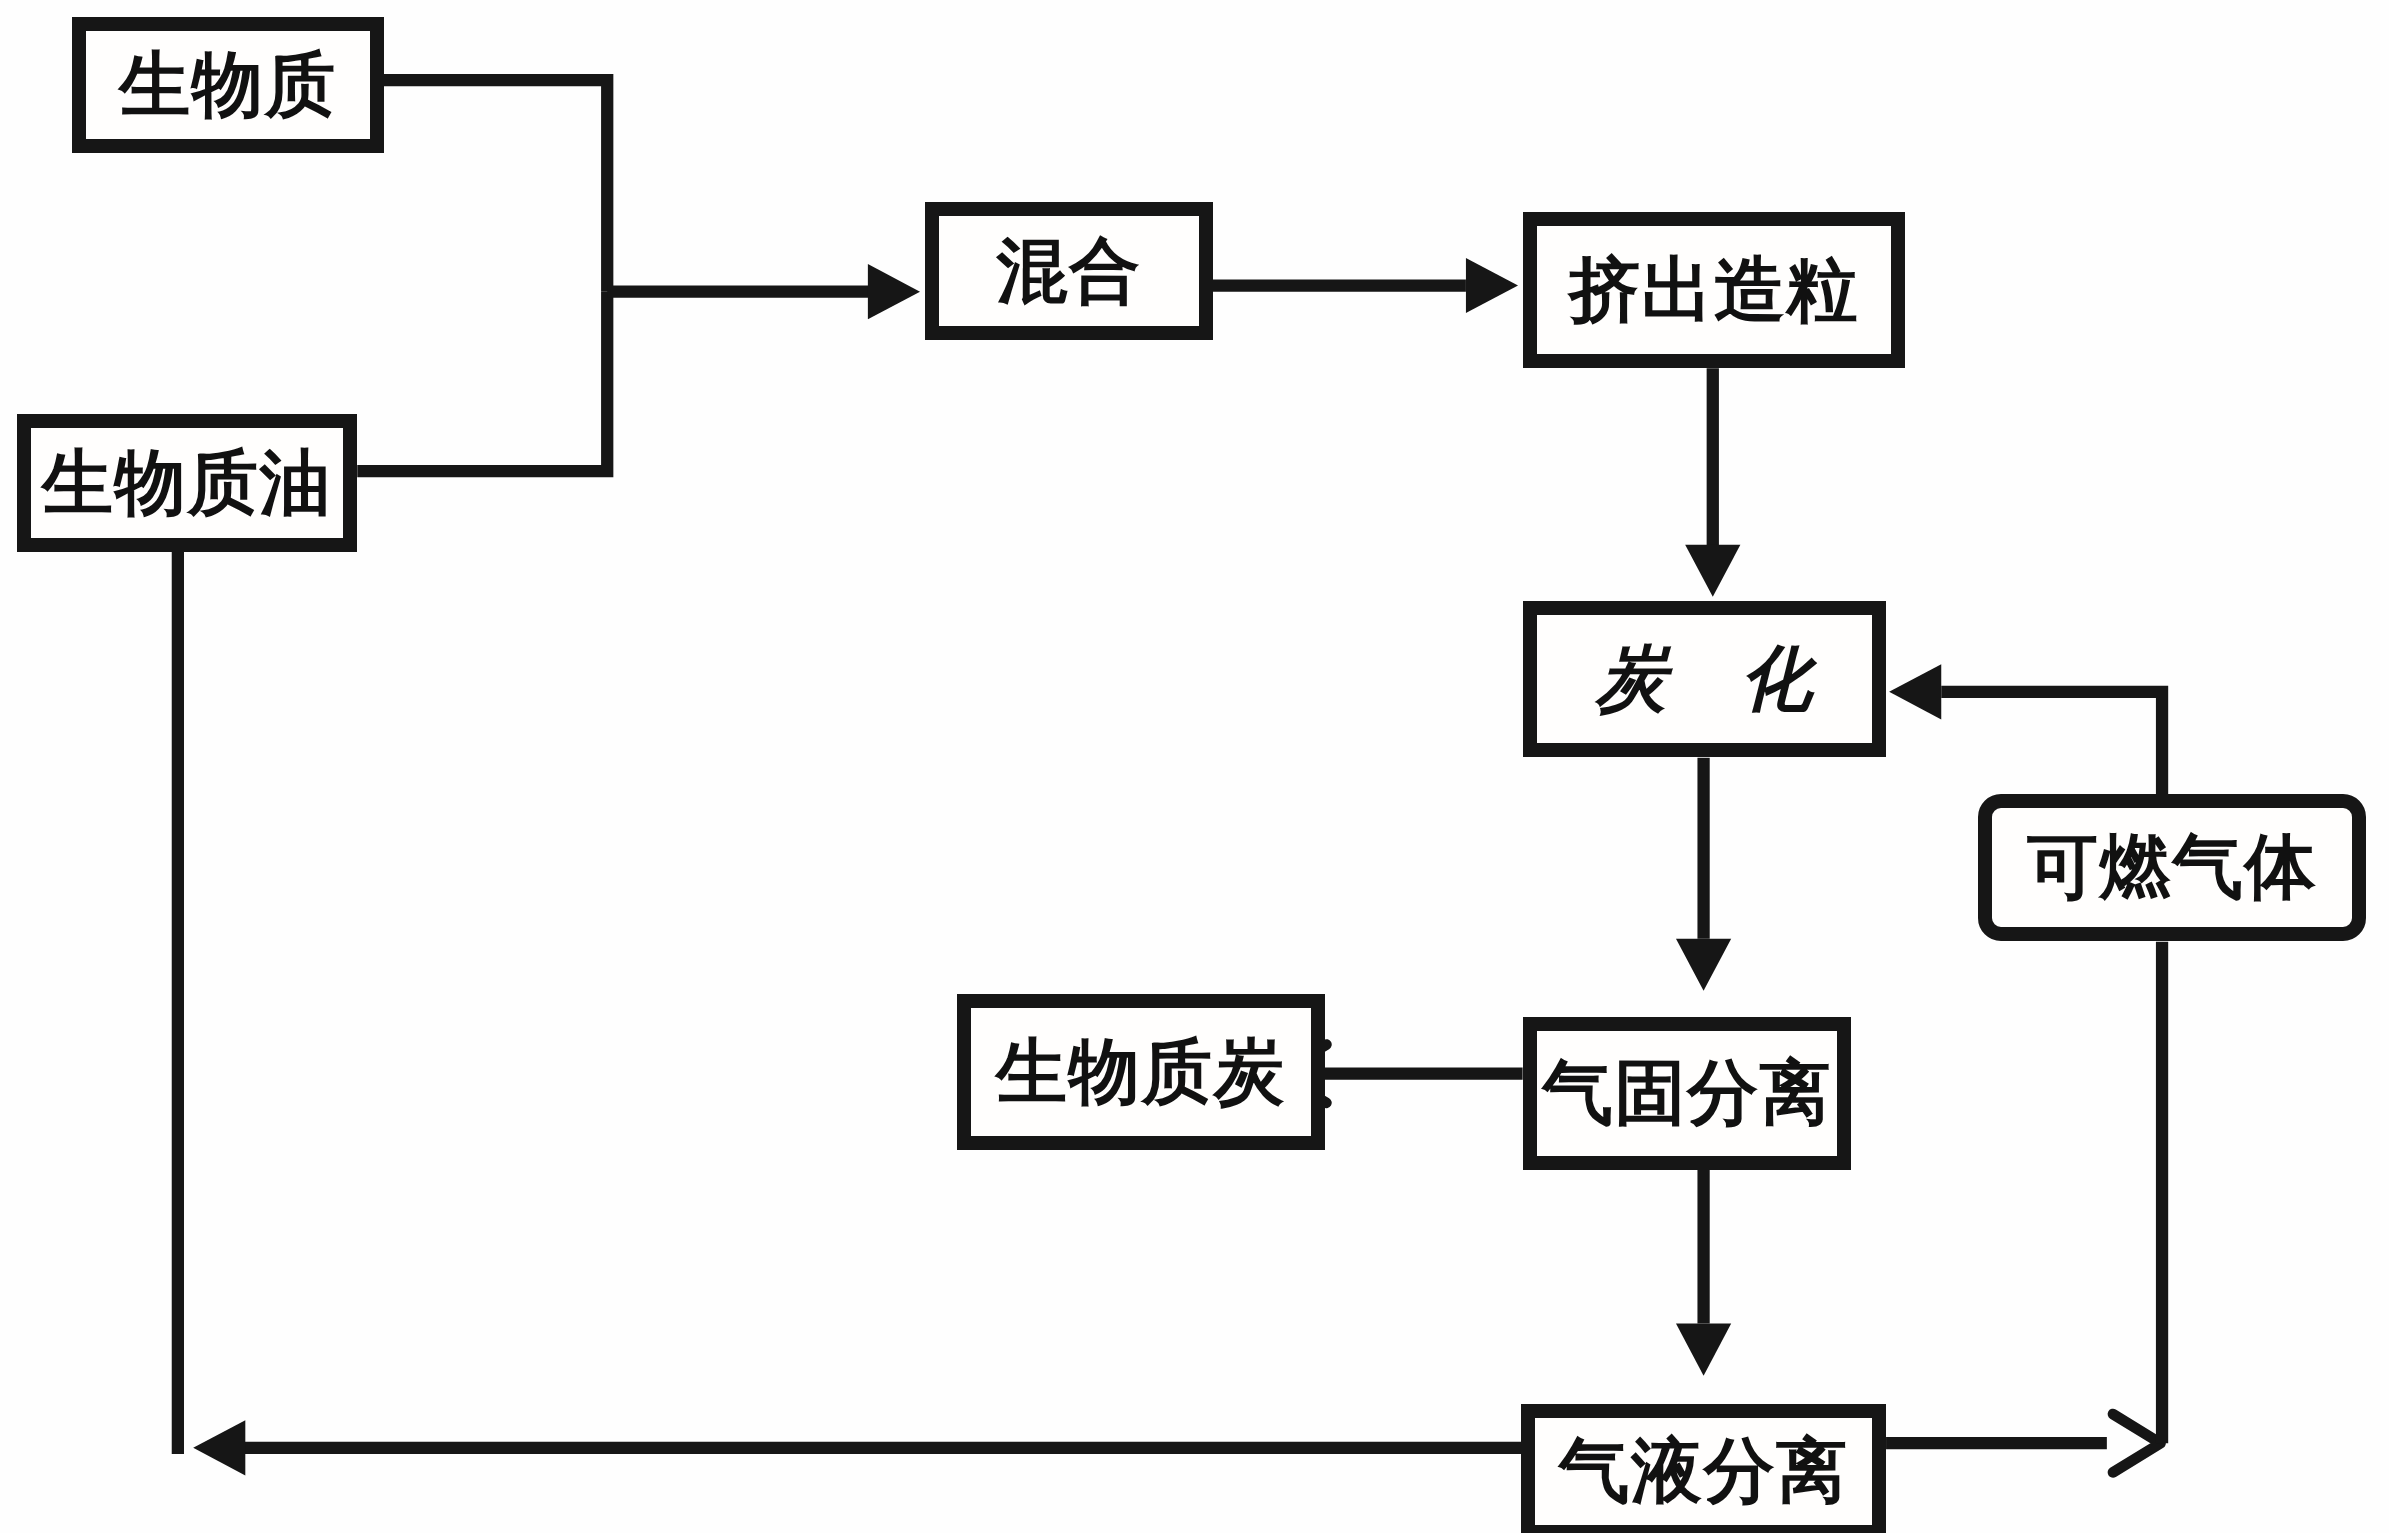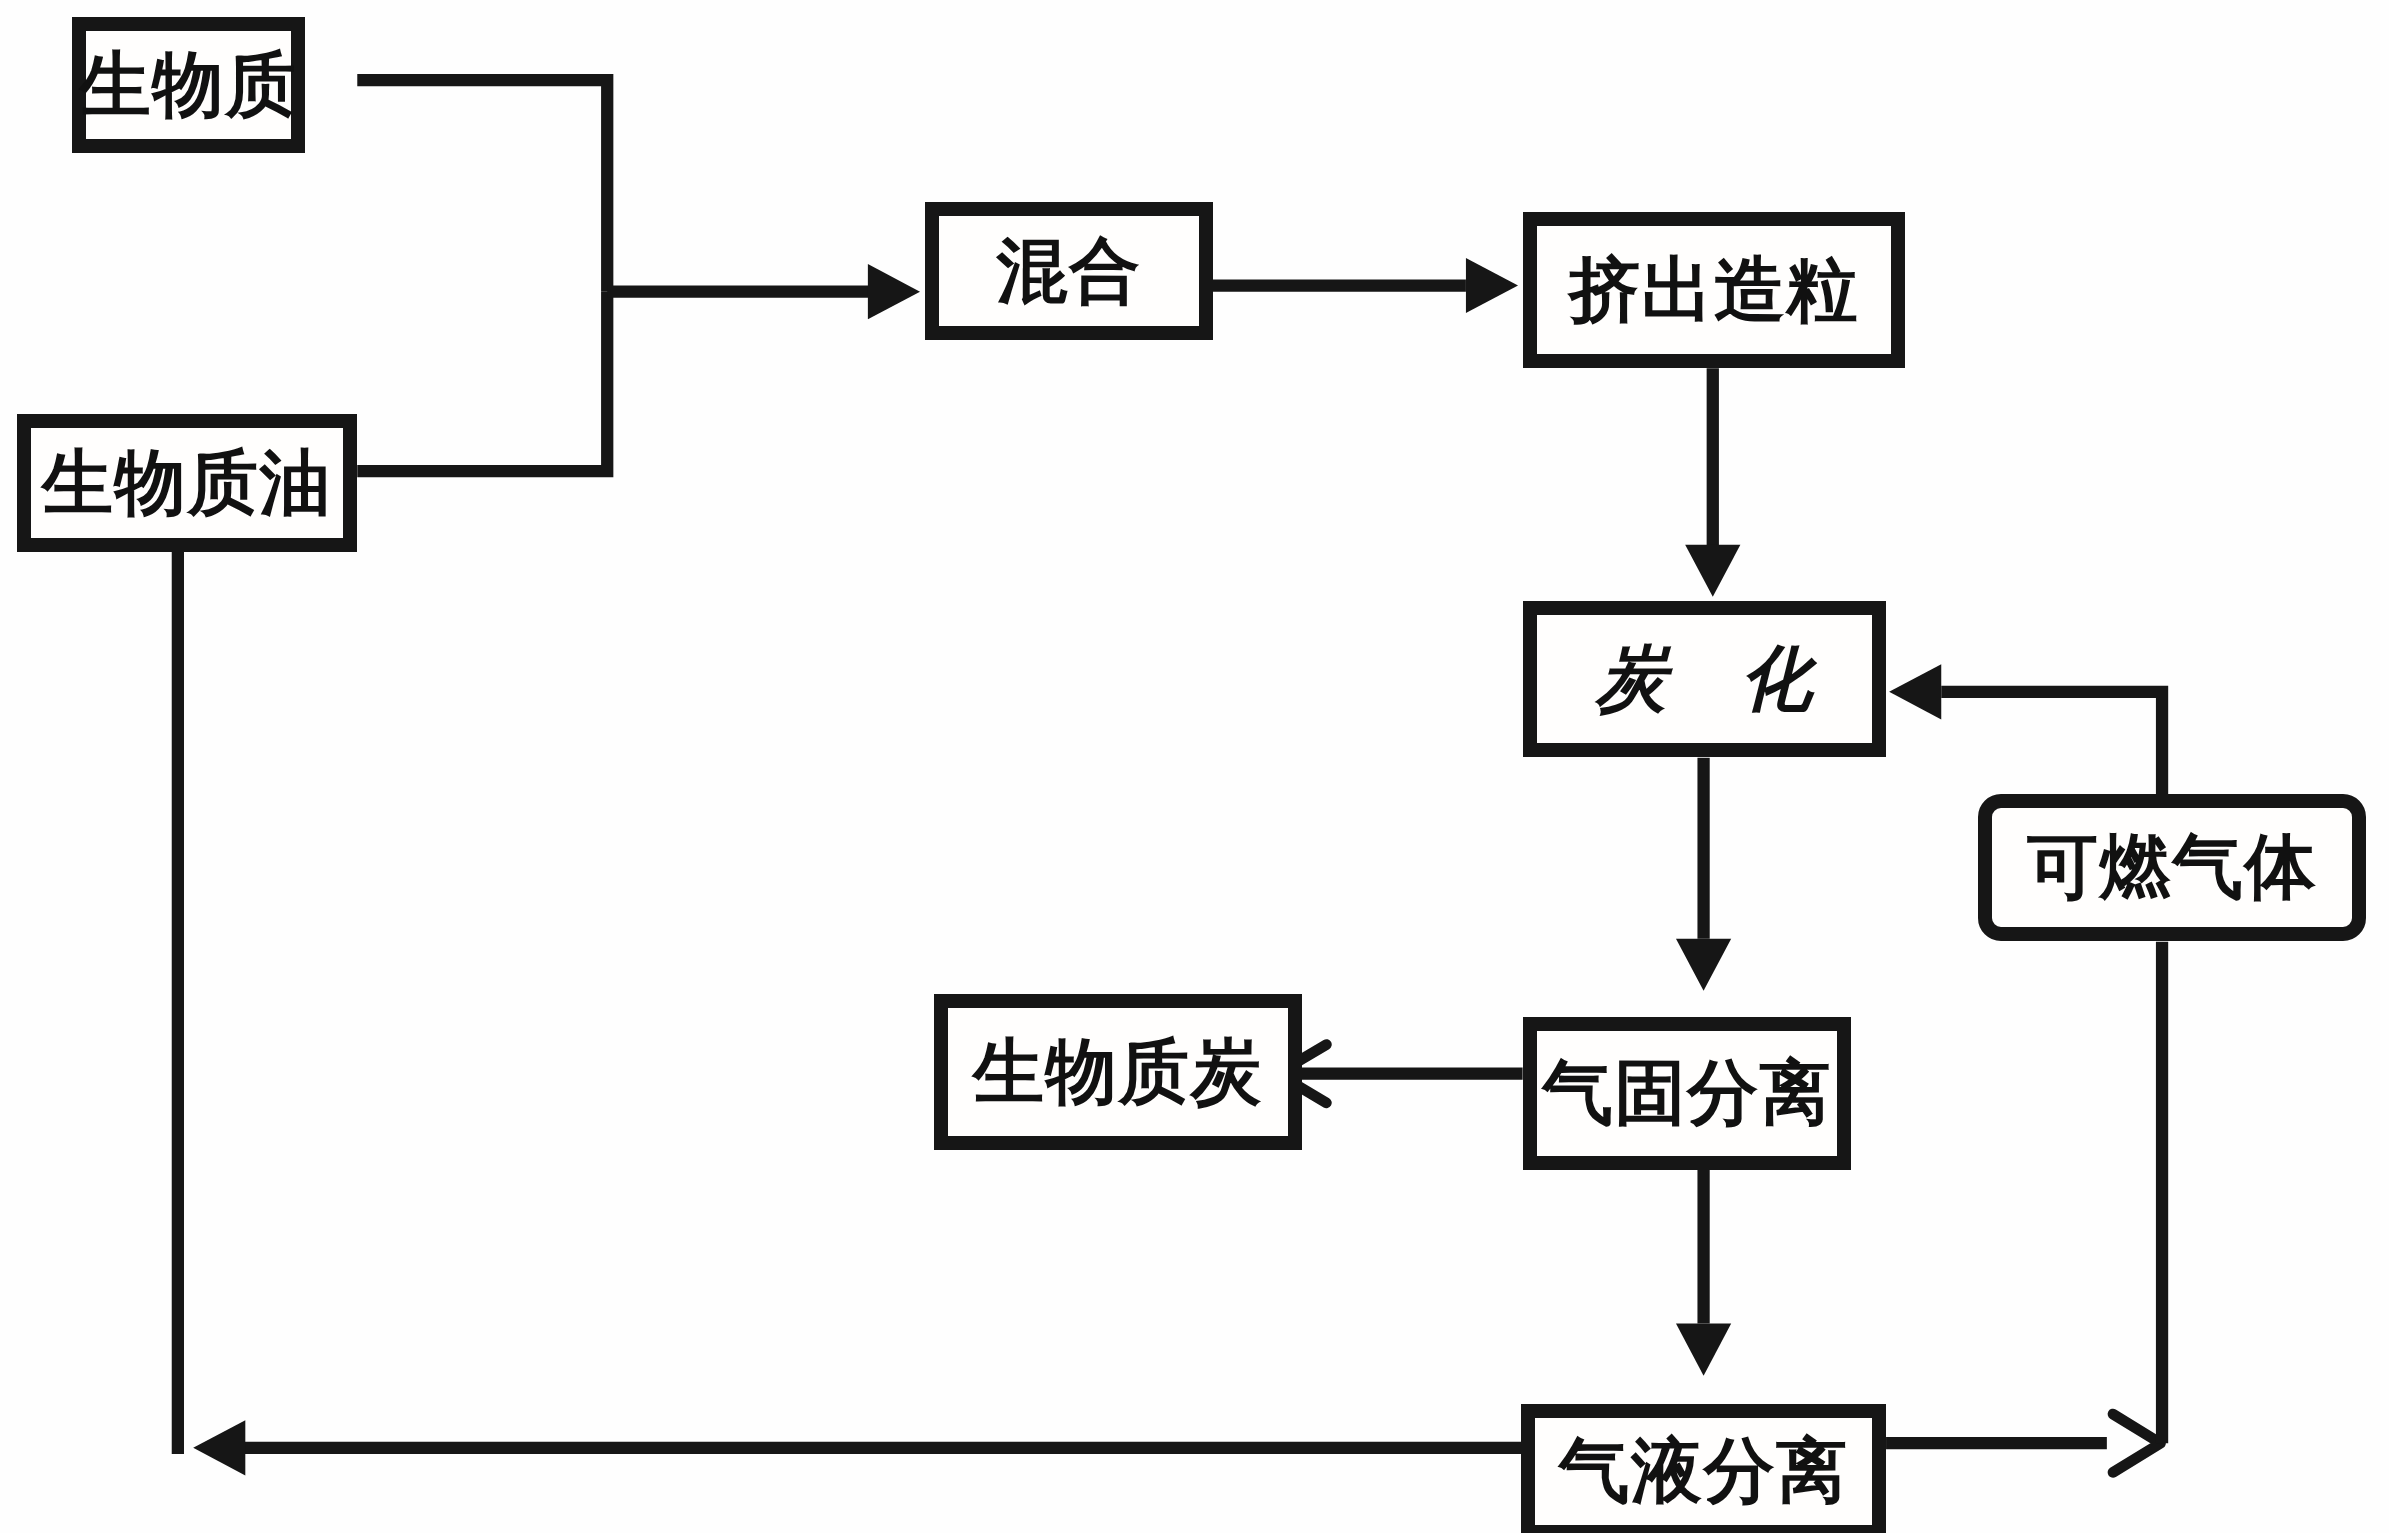--- a/index.html
+++ b/index.html
@@ -62,32 +62,32 @@
     <path class="edge" d="M 1984 1888 H 318"></path>
     <polygon class="arrowhead" points="252,1888 320,1852 320,1924"></polygon>
 
     <path class="edge" d="M 2460 1882 H 2748"></path>
     <polyline class="edge-thin" points="2756,1844 2818,1882 2756,1920"></polyline>
     <path class="edge" d="M 2820 1882 V 1228"></path>
     <path class="edge" d="M 2820 1036 V 902 H 2532"></path>
     <polygon class="arrowhead" points="2464,902 2532,866 2532,938"></polygon>
   </svg>
 
-  <div class="node" style="left:72px;  top:17px;   width:233px; height:136px;">生物质</div>
+  <div class="node" style="left:72px;  top:17px;   width:312px; height:136px;">生物质</div>
 
   <div class="node" style="left:17px;  top:414px;  width:340px; height:138px;">生物质油</div>
 
   <div class="node" style="left:1523px;top:212px;  width:382px; height:156px;">挤出造粒</div>
 
   <div class="node" style="left:925px;top:202px;  width:288px; height:138px;">混合</div>
 
   <div class="node" style="left:1523px;top:601px;  width:363px; height:156px;font-style:italic;">炭　化</div>
 
   <div class="node" style="left:1978px;top:794px; width:388px; height:147px;border-radius:23px;">可燃气体</div>
 
   <div class="node" style="left:1523px;top:995px; width:328px; height:153px;margin-top:22px;">气固分离</div>
 
-  <div class="node" style="left:934px;top:994px; width:368px; height:156px;text-align:right;">生物质炭</div>
+  <div class="node" style="left:957px;top:994px; width:368px; height:156px;text-align:right;">生物质炭</div>
 
   <div class="node" style="left:1521px;top:1380px; width:365px; height:135px;margin-top:24px;">气液分离</div>
 
 </div>
 
 
 </body></html>

